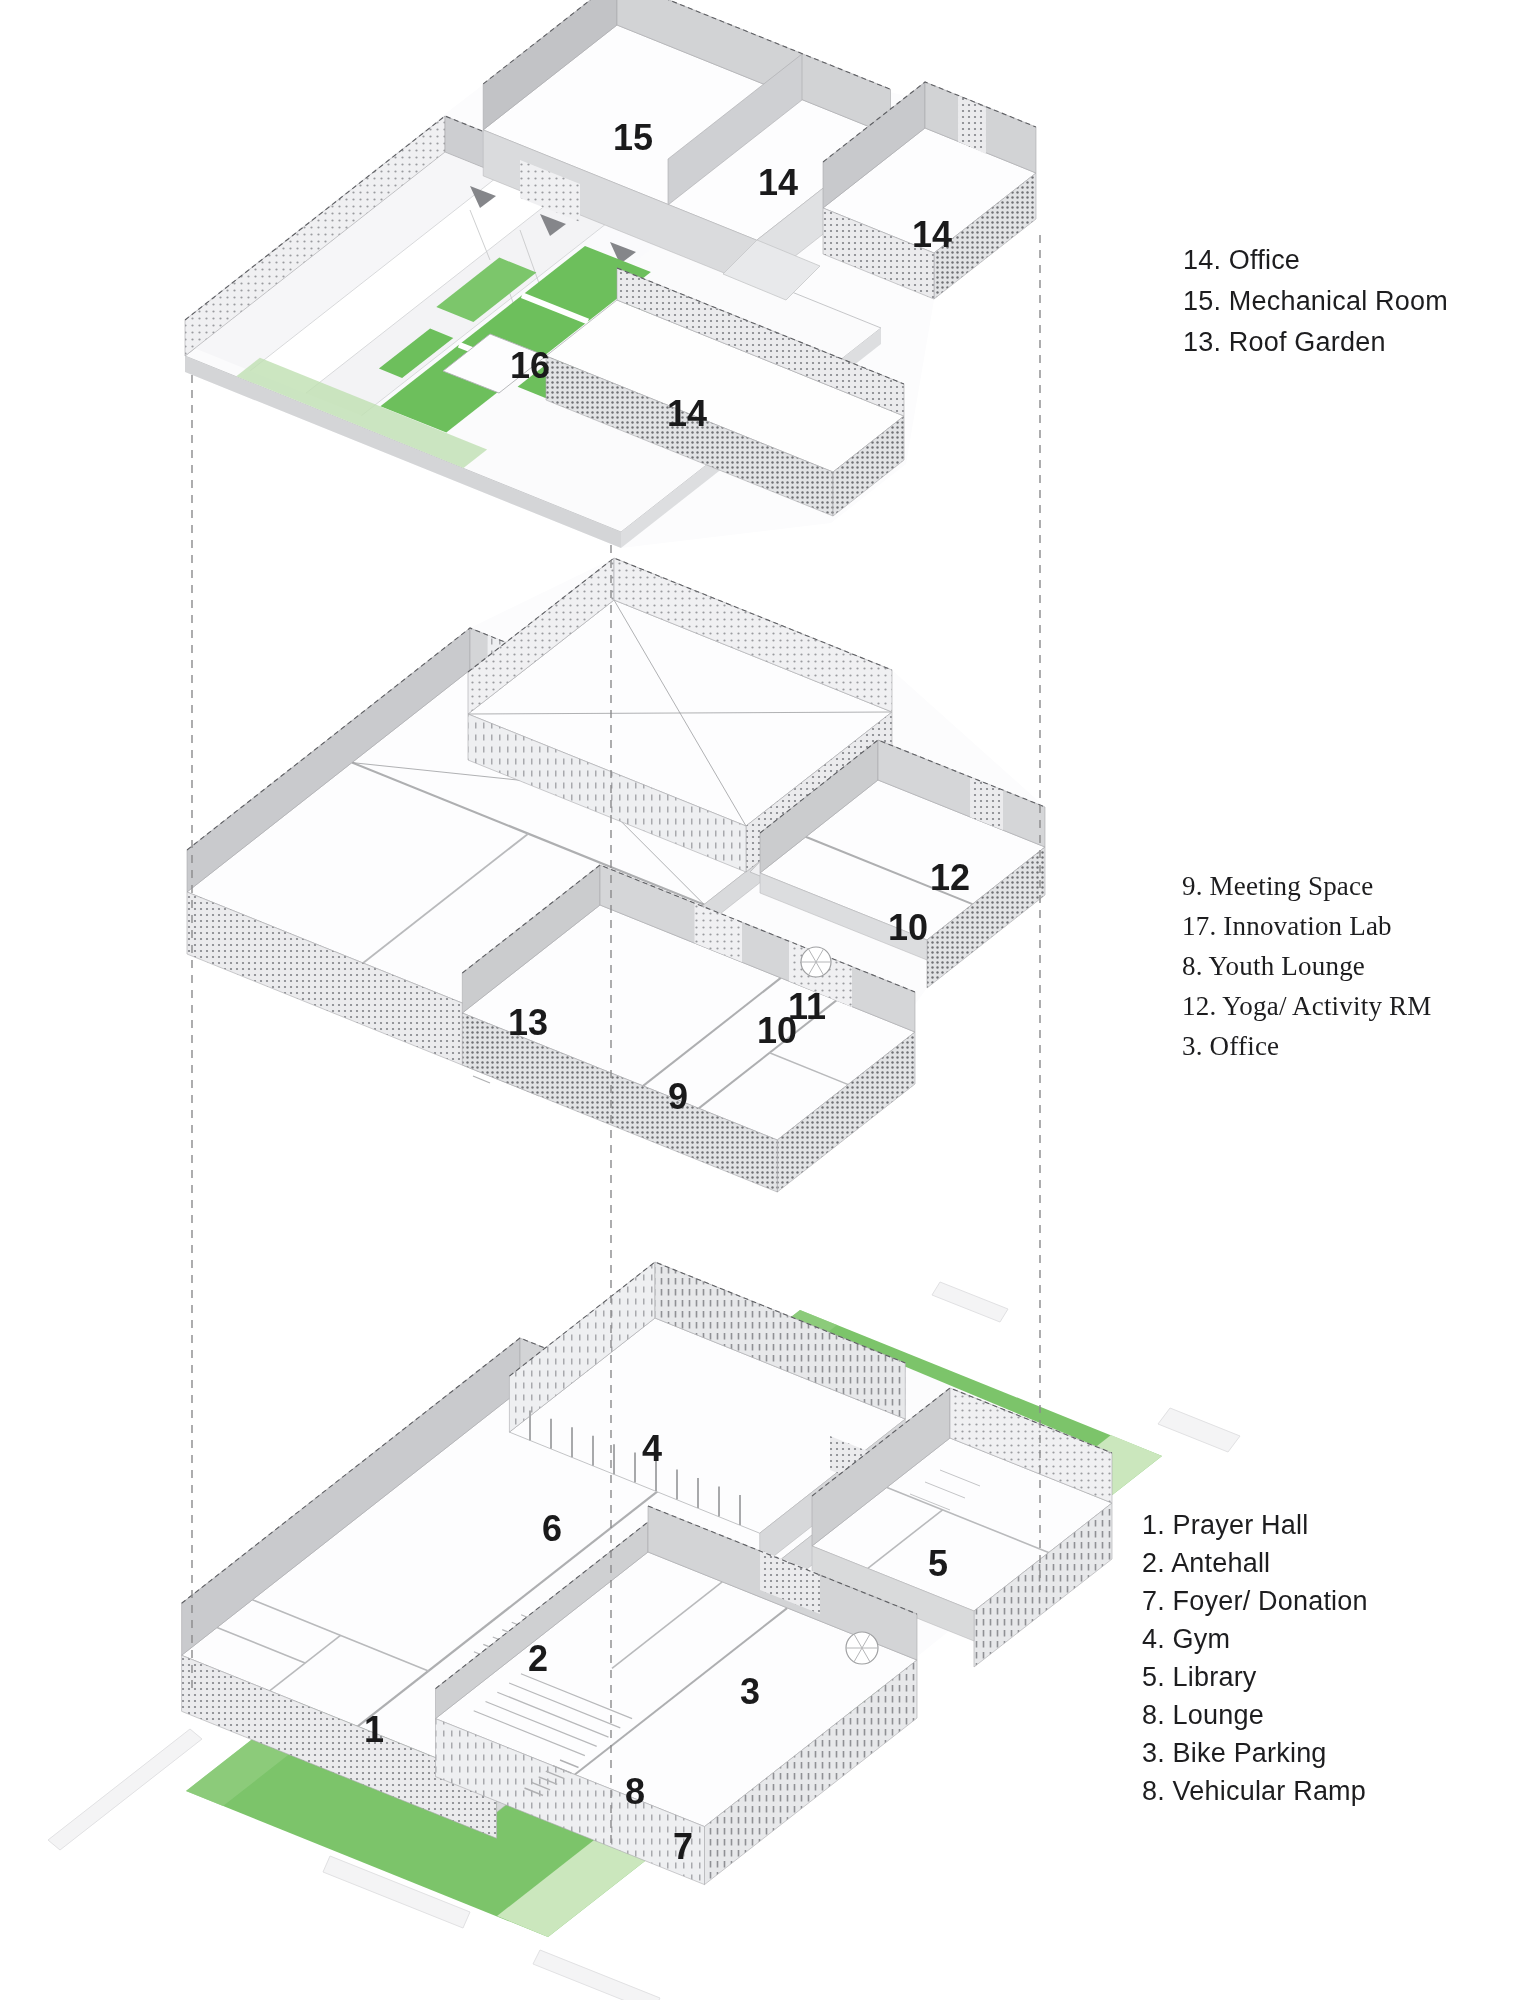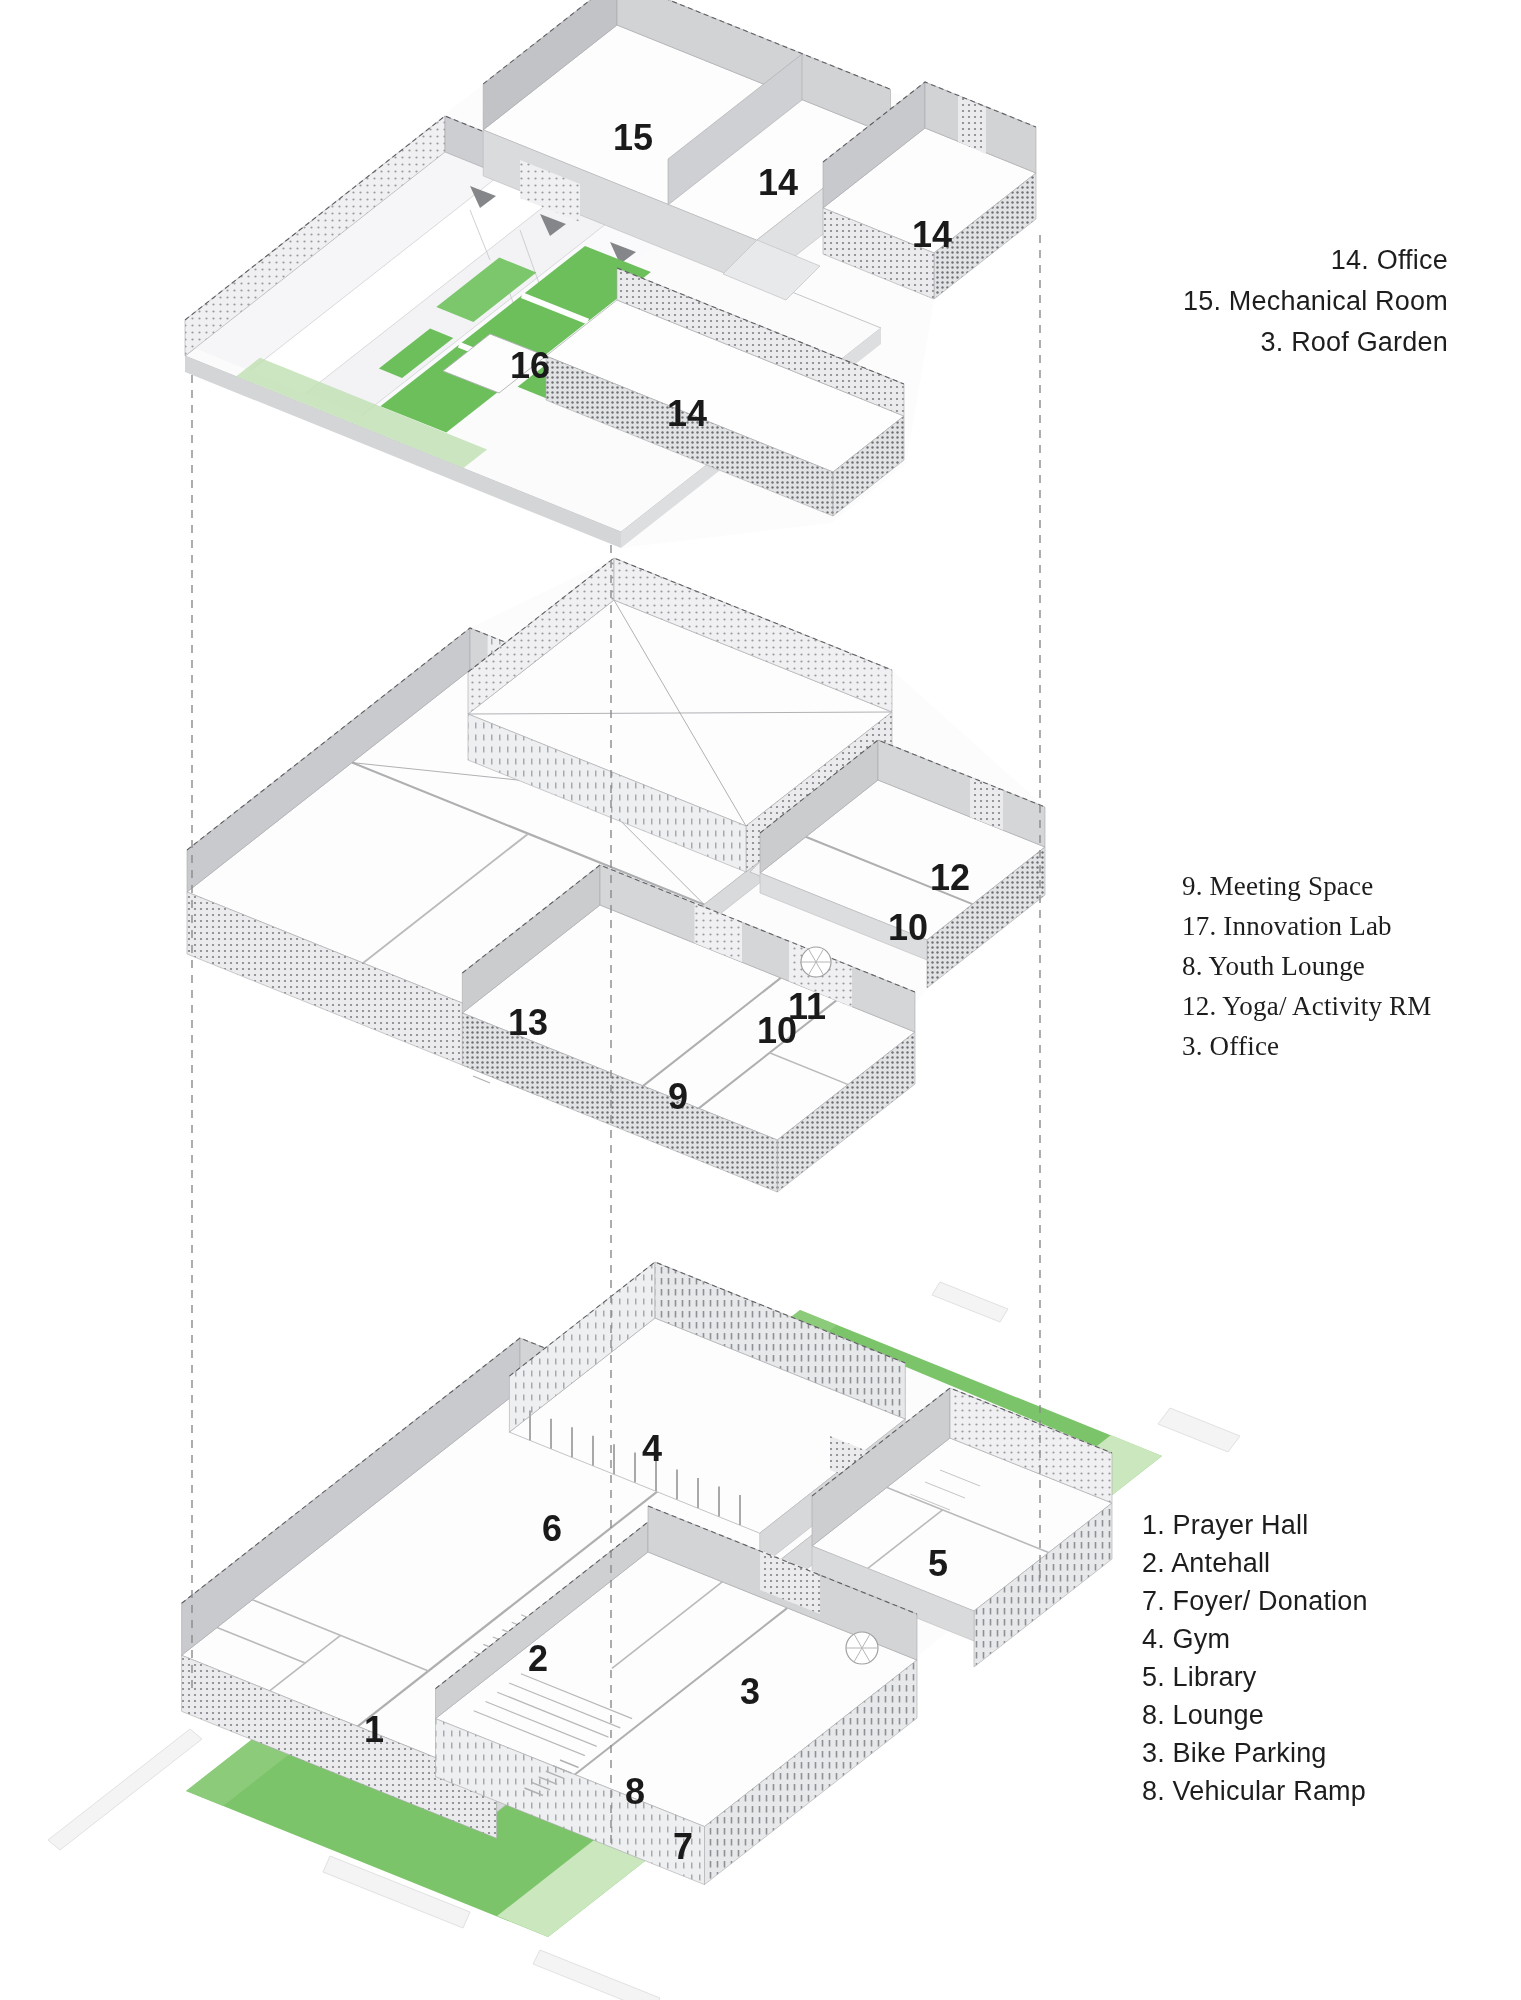--- a/index.html
+++ b/index.html
@@ -1,20 +1,20 @@
 <!DOCTYPE html>
 <html><head>
 <meta charset="utf-8">
 <style>
   html,body{margin:0;padding:0;background:#ffffff;}
   body{width:1521px;height:2000px;position:relative;font-family:"Liberation Sans",sans-serif;overflow:hidden;}
   #scene{position:absolute;left:0;top:0;}
   .legend{position:absolute;color:#1d1d1f;font-size:27px;letter-spacing:0.2px;}
   .legend div{white-space:nowrap;}
-  #legend-roof{left:1183px;top:240px;line-height:41px;text-align:right;}
+  #legend-roof{left:1183px;top:240px;line-height:41px;}
   #legend-second{left:1182px;top:866px;line-height:40px;font-family:Liberation Serif, serif;}
   #legend-ground{left:1142px;top:1506px;line-height:38px;}
   text.roomnum{font-family:"Liberation Sans",sans-serif;font-weight:700;font-size:36px;fill:#1a1a1b;text-anchor:middle;}
 </style>
 </head>
 <body>
 
 <svg id="scene" width="1521" height="2000" viewBox="0 0 1521 2000">
   <defs>
     <pattern id="dots" width="6" height="6" patternUnits="userSpaceOnUse">
@@ -347,21 +347,21 @@
     <text class="roomnum" x="750" y="1691" dominant-baseline="central">3</text>
     <text class="roomnum" x="374" y="1729" dominant-baseline="central">1</text>
     <text class="roomnum" x="635" y="1791" dominant-baseline="central">8</text>
     <text class="roomnum" x="683" y="1846" dominant-baseline="central">7</text>
   </g>
 </svg>
 
 <div class="legend" id="legend-roof">
   <div>14. Office</div>
   <div>15. Mechanical Room</div>
-  <div>3. Roof Garden</div>
+  <div>13. Roof Garden</div>
 </div>
 
 <div class="legend" id="legend-second">
   <div>9. Meeting Space</div>
   <div>17. Innovation Lab</div>
   <div>8. Youth Lounge</div>
   <div>12. Yoga/ Activity RM</div>
   <div>3. Office</div>
 </div>
 

